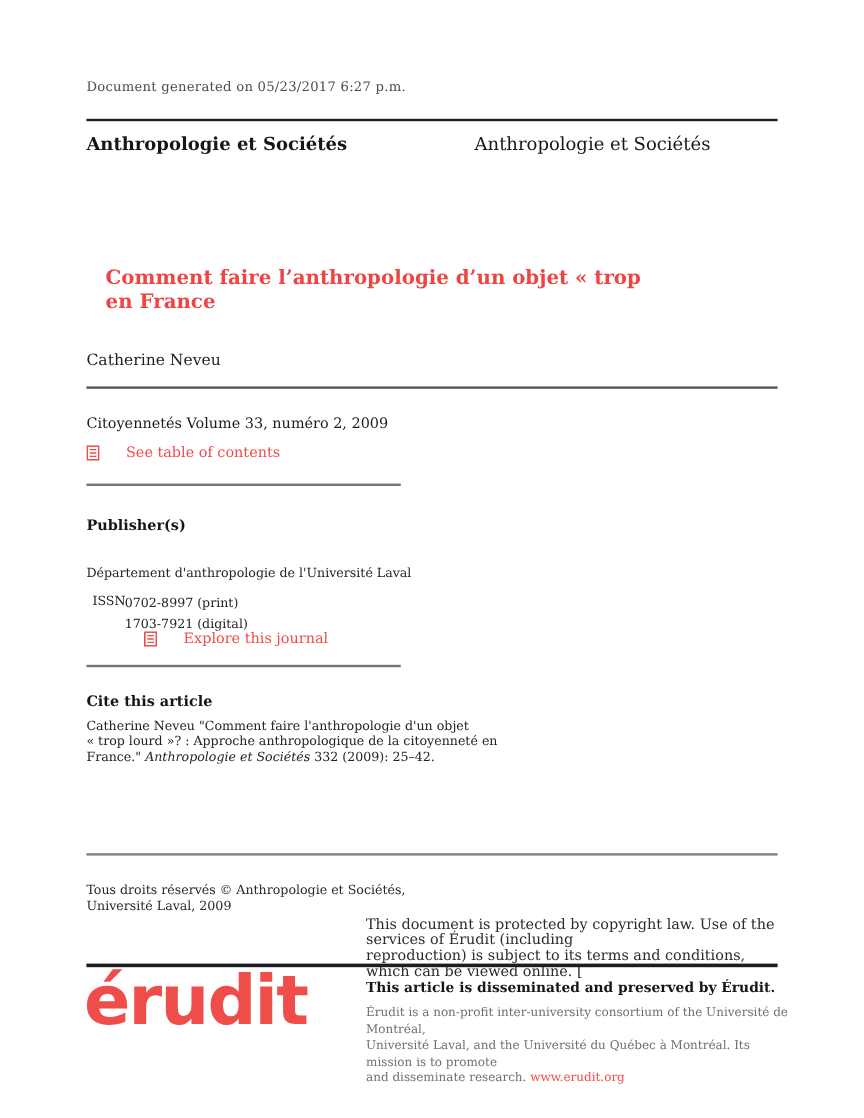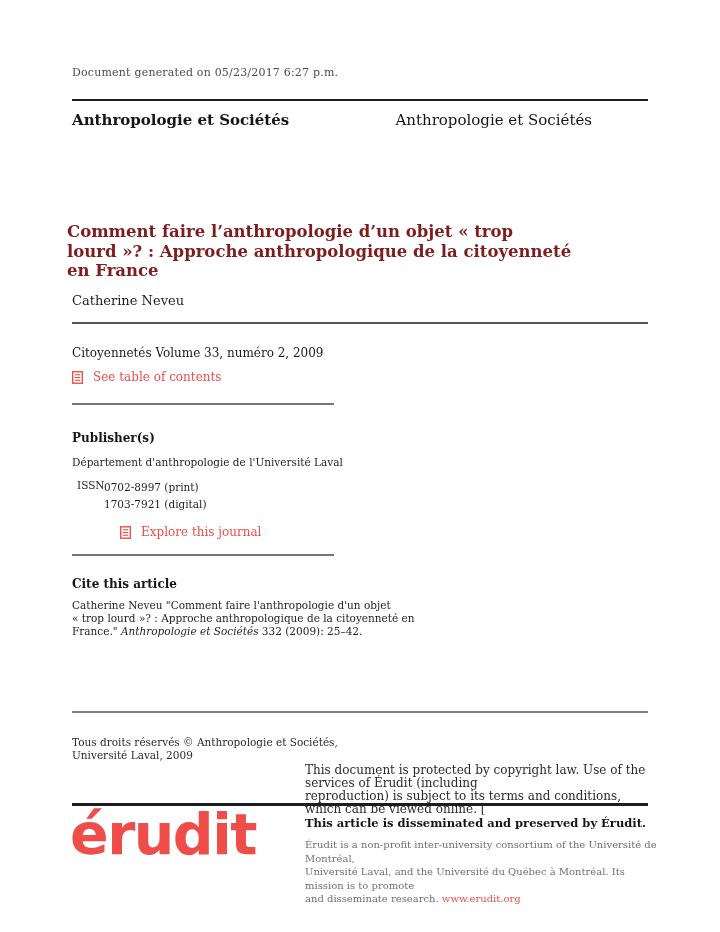--- a/index.html
+++ b/index.html
@@ -10,27 +10,27 @@
   }
   .abs{position:absolute;}
   .rule{position:absolute;left:72px;width:576px;height:2px;background:#1d1d1d;}
   .rule.gray{background:#555;}
   .rule.light{background:#757575;}
   .rule.short{width:262px;}
   .rule.thick{height:3px;}
   .date{left:72px;top:66px;font-size:11px;color:#4c4c4c;letter-spacing:.2px;}
   .jleft{left:72px;top:111px;font-size:15px;font-weight:bold;color:#161616;}
   .jright{right:72px;top:111px;font-size:15px;color:#161616;}
-  .title{left:67px;top:222px;font-size:16.5px;font-weight:bold;color:#7f1d1d;line-height:19.5px;}
+  .title{left:88px;top:222px;font-size:16.5px;font-weight:bold;color:#ef4444;line-height:19.5px;}
   .author{left:72px;top:293px;font-size:13px;color:#1e1e1e;}
   .issue{left:72px;top:346px;font-size:12px;color:#1b1b1b;}
-  .redlink{display:flex;align-items:center;gap:10px;font-size:12px;text-decoration:none;cursor:pointer;}
+  .redlink{display:flex;align-items:center;gap:22px;font-size:12px;text-decoration:none;cursor:pointer;}
   .redlink,.redlink span{color:var(--accent);}
   .h-small{font-size:12px;font-weight:bold;color:#161616;}
-  .txt-small{font-size:10.5px;color:#242424;}
+  .txt-small{font-size:10.5px;color:#242424;margin-top:16px;}
   .issn-label{left:77px;top:479px;}
   .issn-vals{left:104px;top:479px;line-height:17px;}
   .cite{left:72px;top:599px;font-size:10.5px;line-height:13px;color:#242424;}
   .cite .it{font-style:italic;}
   .rights{left:72px;top:736px;font-size:10.5px;line-height:13px;color:#2a2a2a;}
   .copy{left:305px;top:764px;width:345px;font-size:12px;line-height:13px;color:#2a2a2a;}
   .copy a{color:var(--accent);text-decoration:none;cursor:pointer;}
   .logo{left:70px;top:806px;font-family:"DejaVu Sans","Liberation Sans",sans-serif;
         font-weight:bold;font-size:57px;line-height:1;letter-spacing:-1.5px;color:var(--accent);}
   .preserved{left:305px;top:816px;font-size:11.5px;font-weight:bold;color:#161616;}
@@ -43,21 +43,20 @@
 <div class="page">
 
   <div class="abs date">Document generated on 05/23/2017 6:27 p.m.</div>
   <div class="rule" style="top:99px;"></div>
 
   <div class="abs jleft">Anthropologie et Sociétés</div>
   <div class="abs jright">Anthropologie et Sociétés</div>
 
   <div class="abs title">
     <div>Comment faire l’anthropologie d’un objet « trop</div>
-    <div>lourd »? : Approche anthropologique de la citoyenneté</div>
     <div>en France</div>
   </div>
   <div class="abs author">Catherine Neveu</div>
 
   <div class="rule gray" style="top:322px;"></div>
 
   <div class="abs issue">Citoyennetés Volume 33, numéro 2, 2009</div>
 
   <a class="abs redlink" style="left:72px;top:370px;">
     <svg width="11" height="13" viewBox="0 0 12 14">

